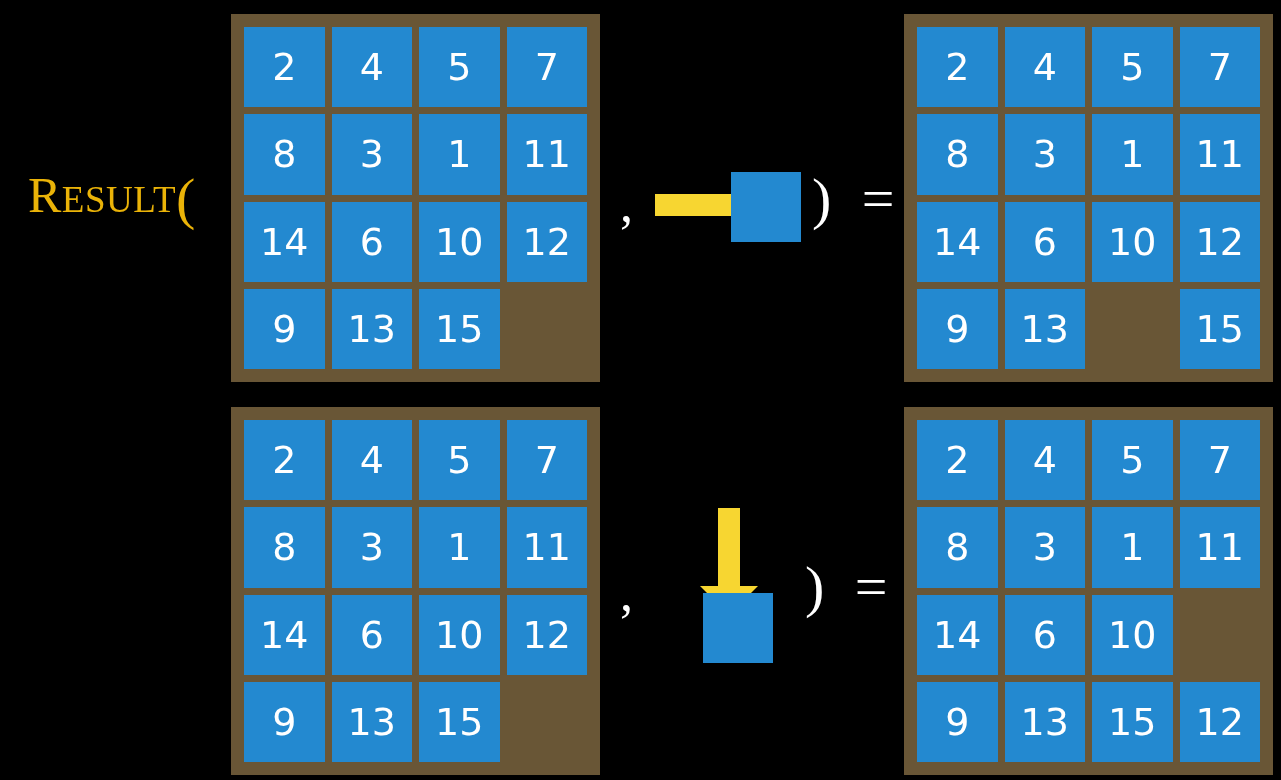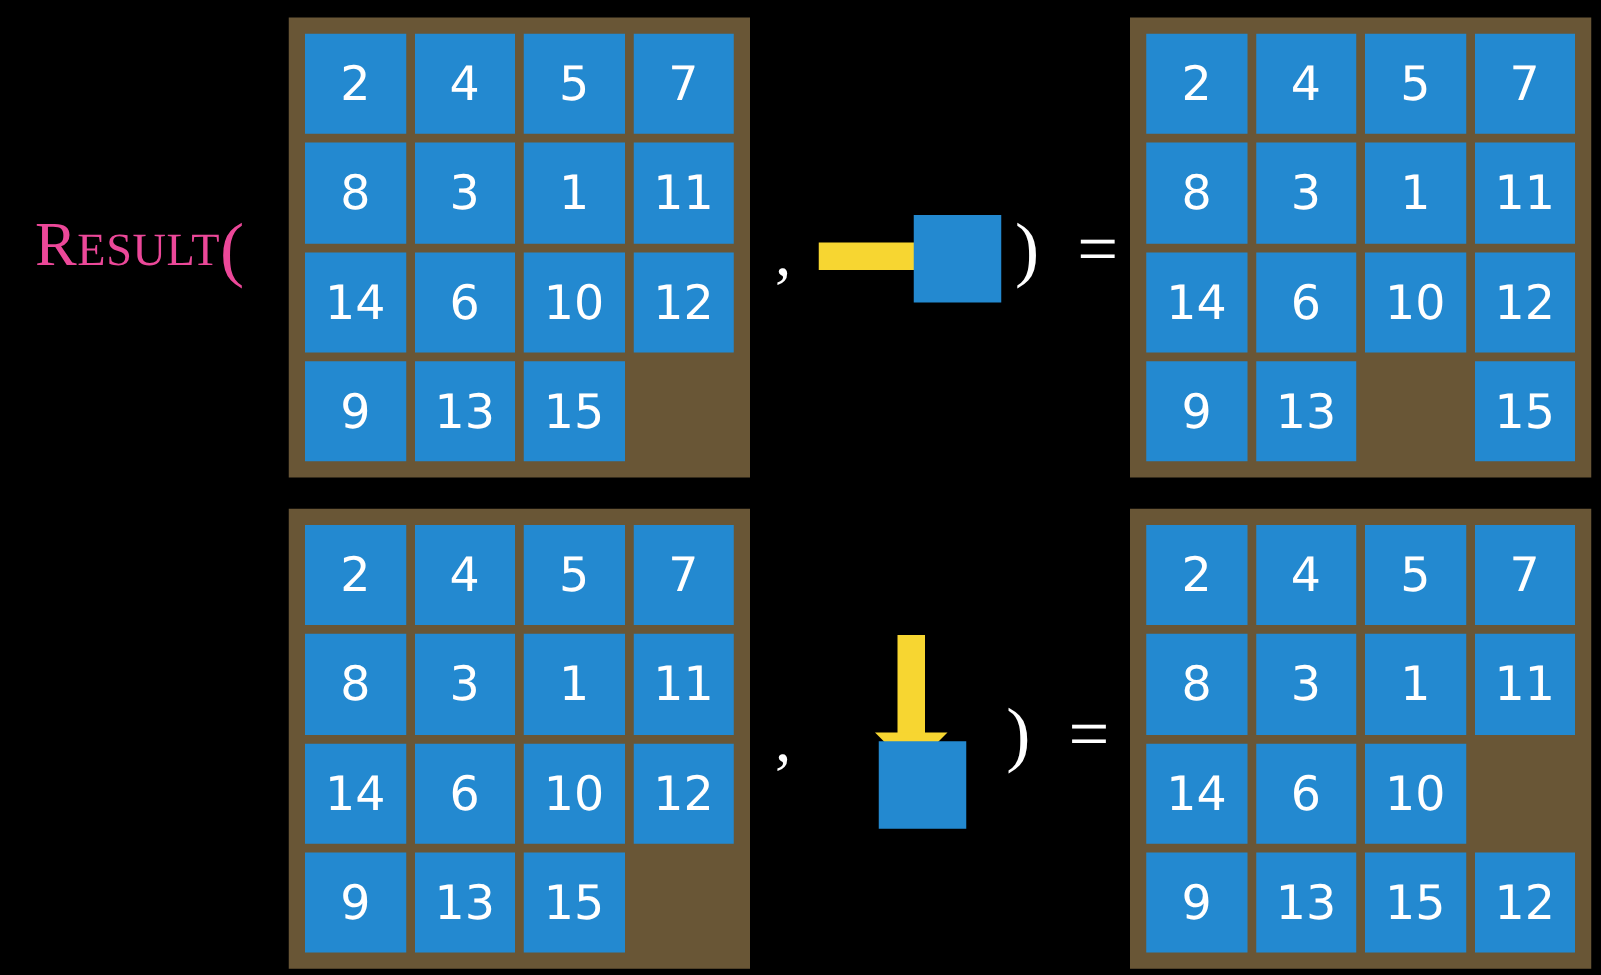--- a/index.html
+++ b/index.html
@@ -29,21 +29,21 @@
     width: 1281px;
     height: 390px;
   }
   .row-top { top: 0; }
   .row-bottom { top: 390px; }
 
   
   .result-label {
     position: absolute;
     left: 28px;
-    color: #ec4899;
+    color: #eab308;
     font-family: "Liberation Serif", "DejaVu Serif", serif;
     font-weight: 400;
     white-space: nowrap;
     letter-spacing: 0.5px;
     line-height: 1;
   }
   .result-label .cap-first {
     font-size: 50px;
   }
   .result-label .cap-rest {

